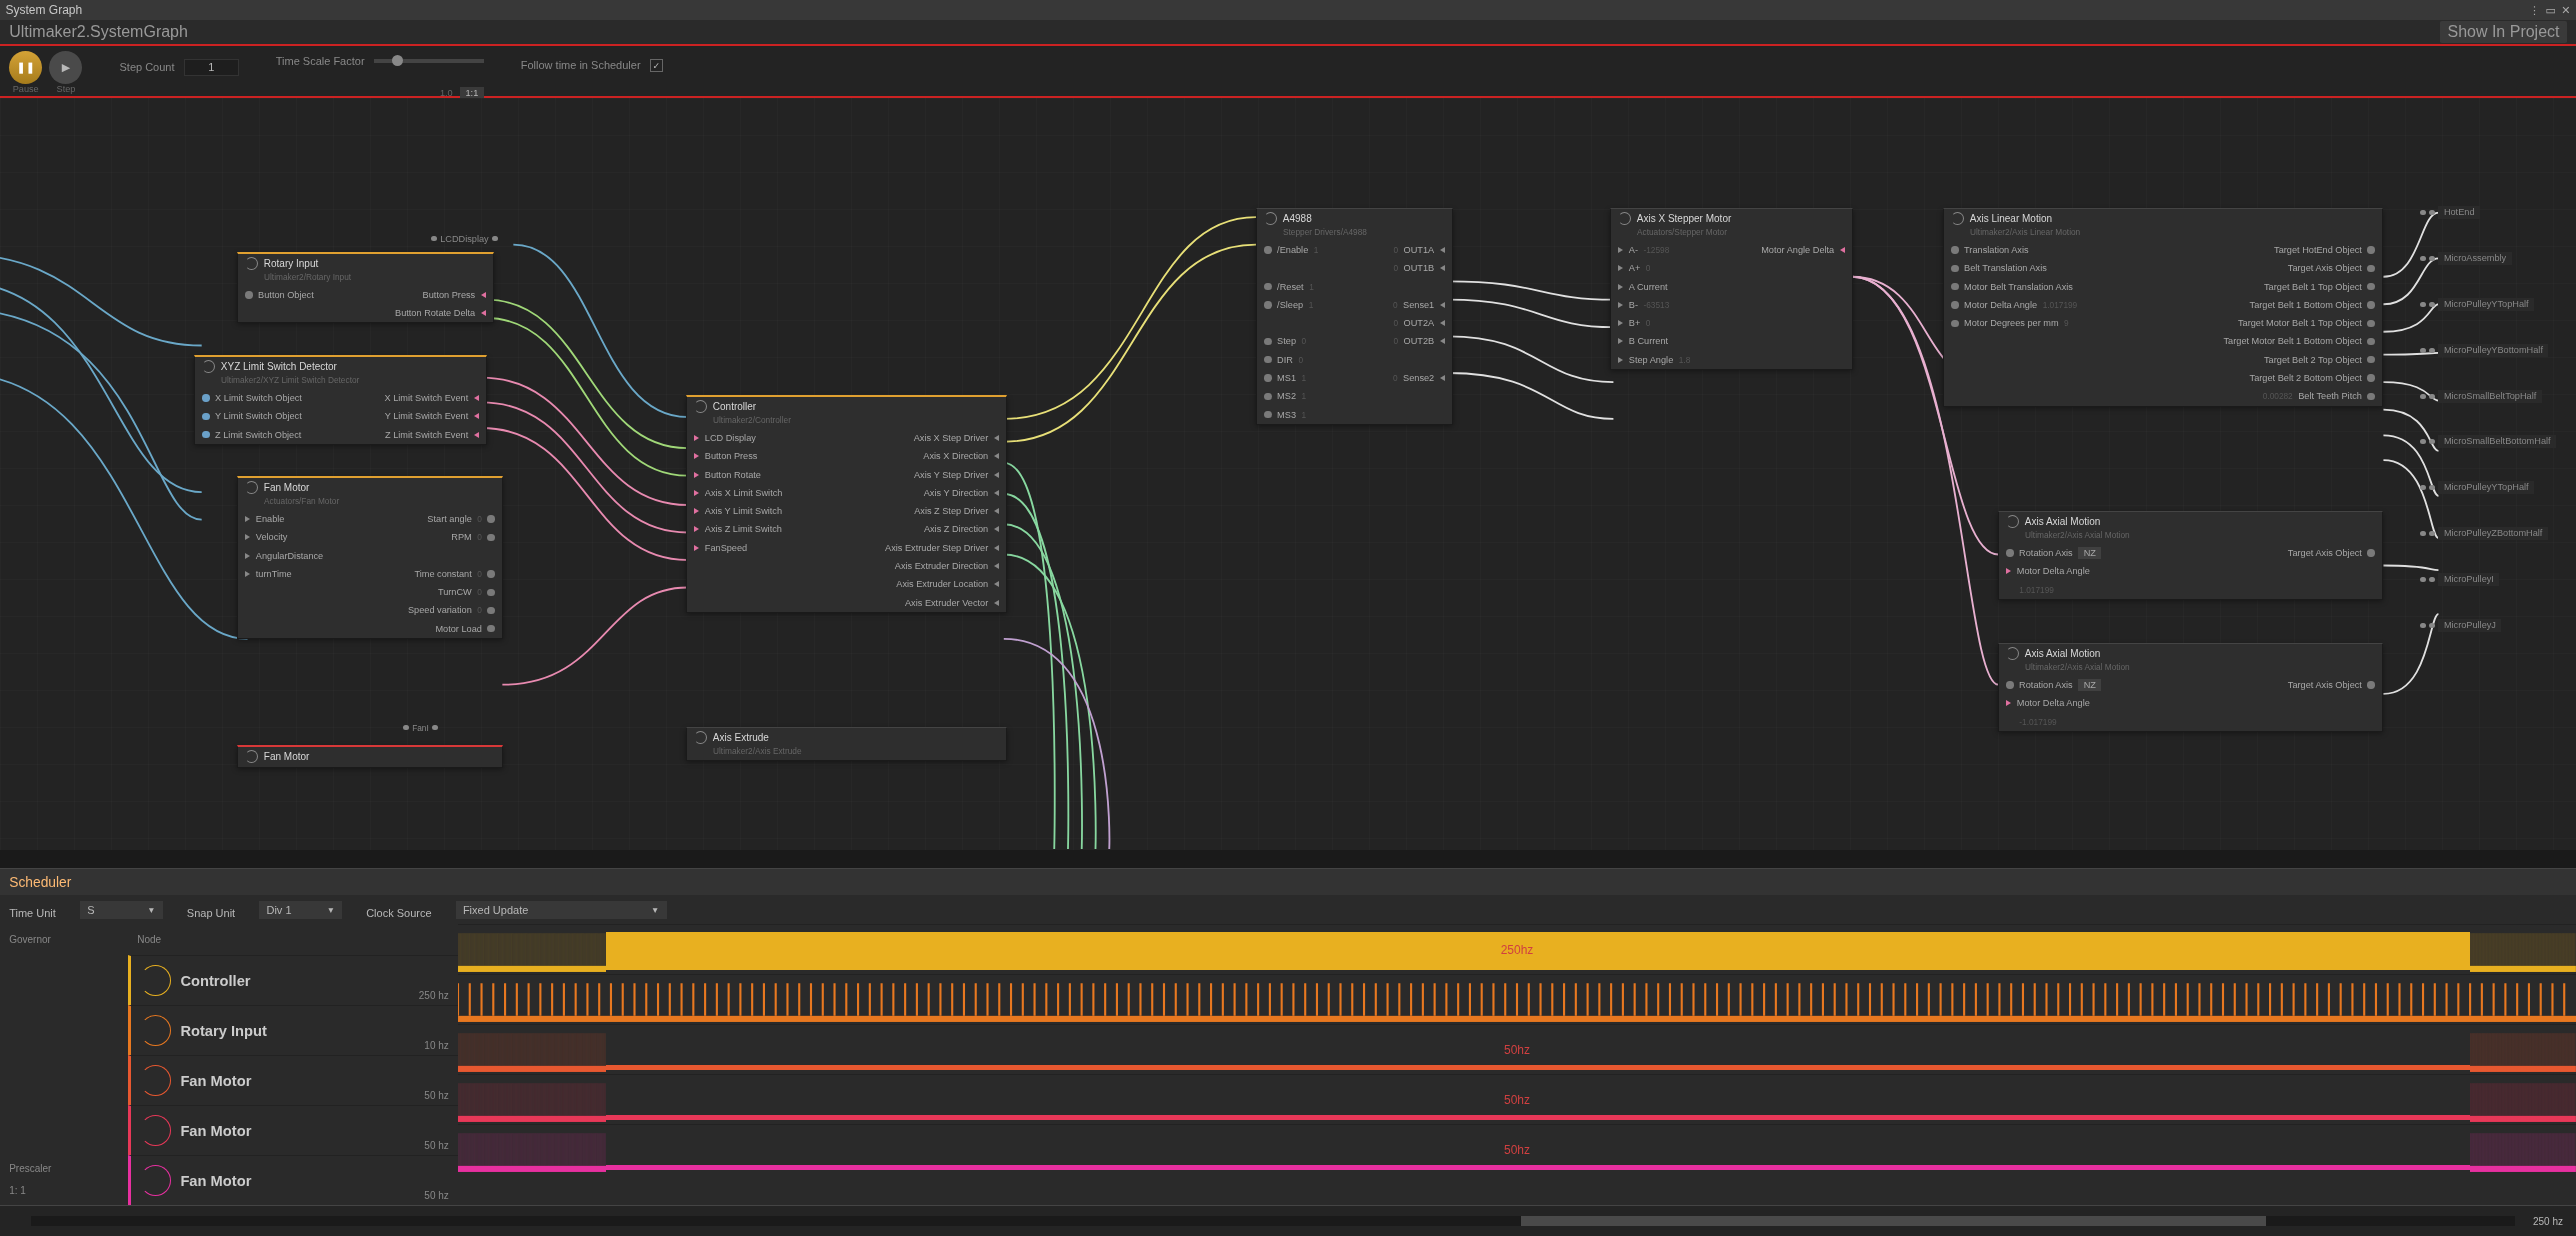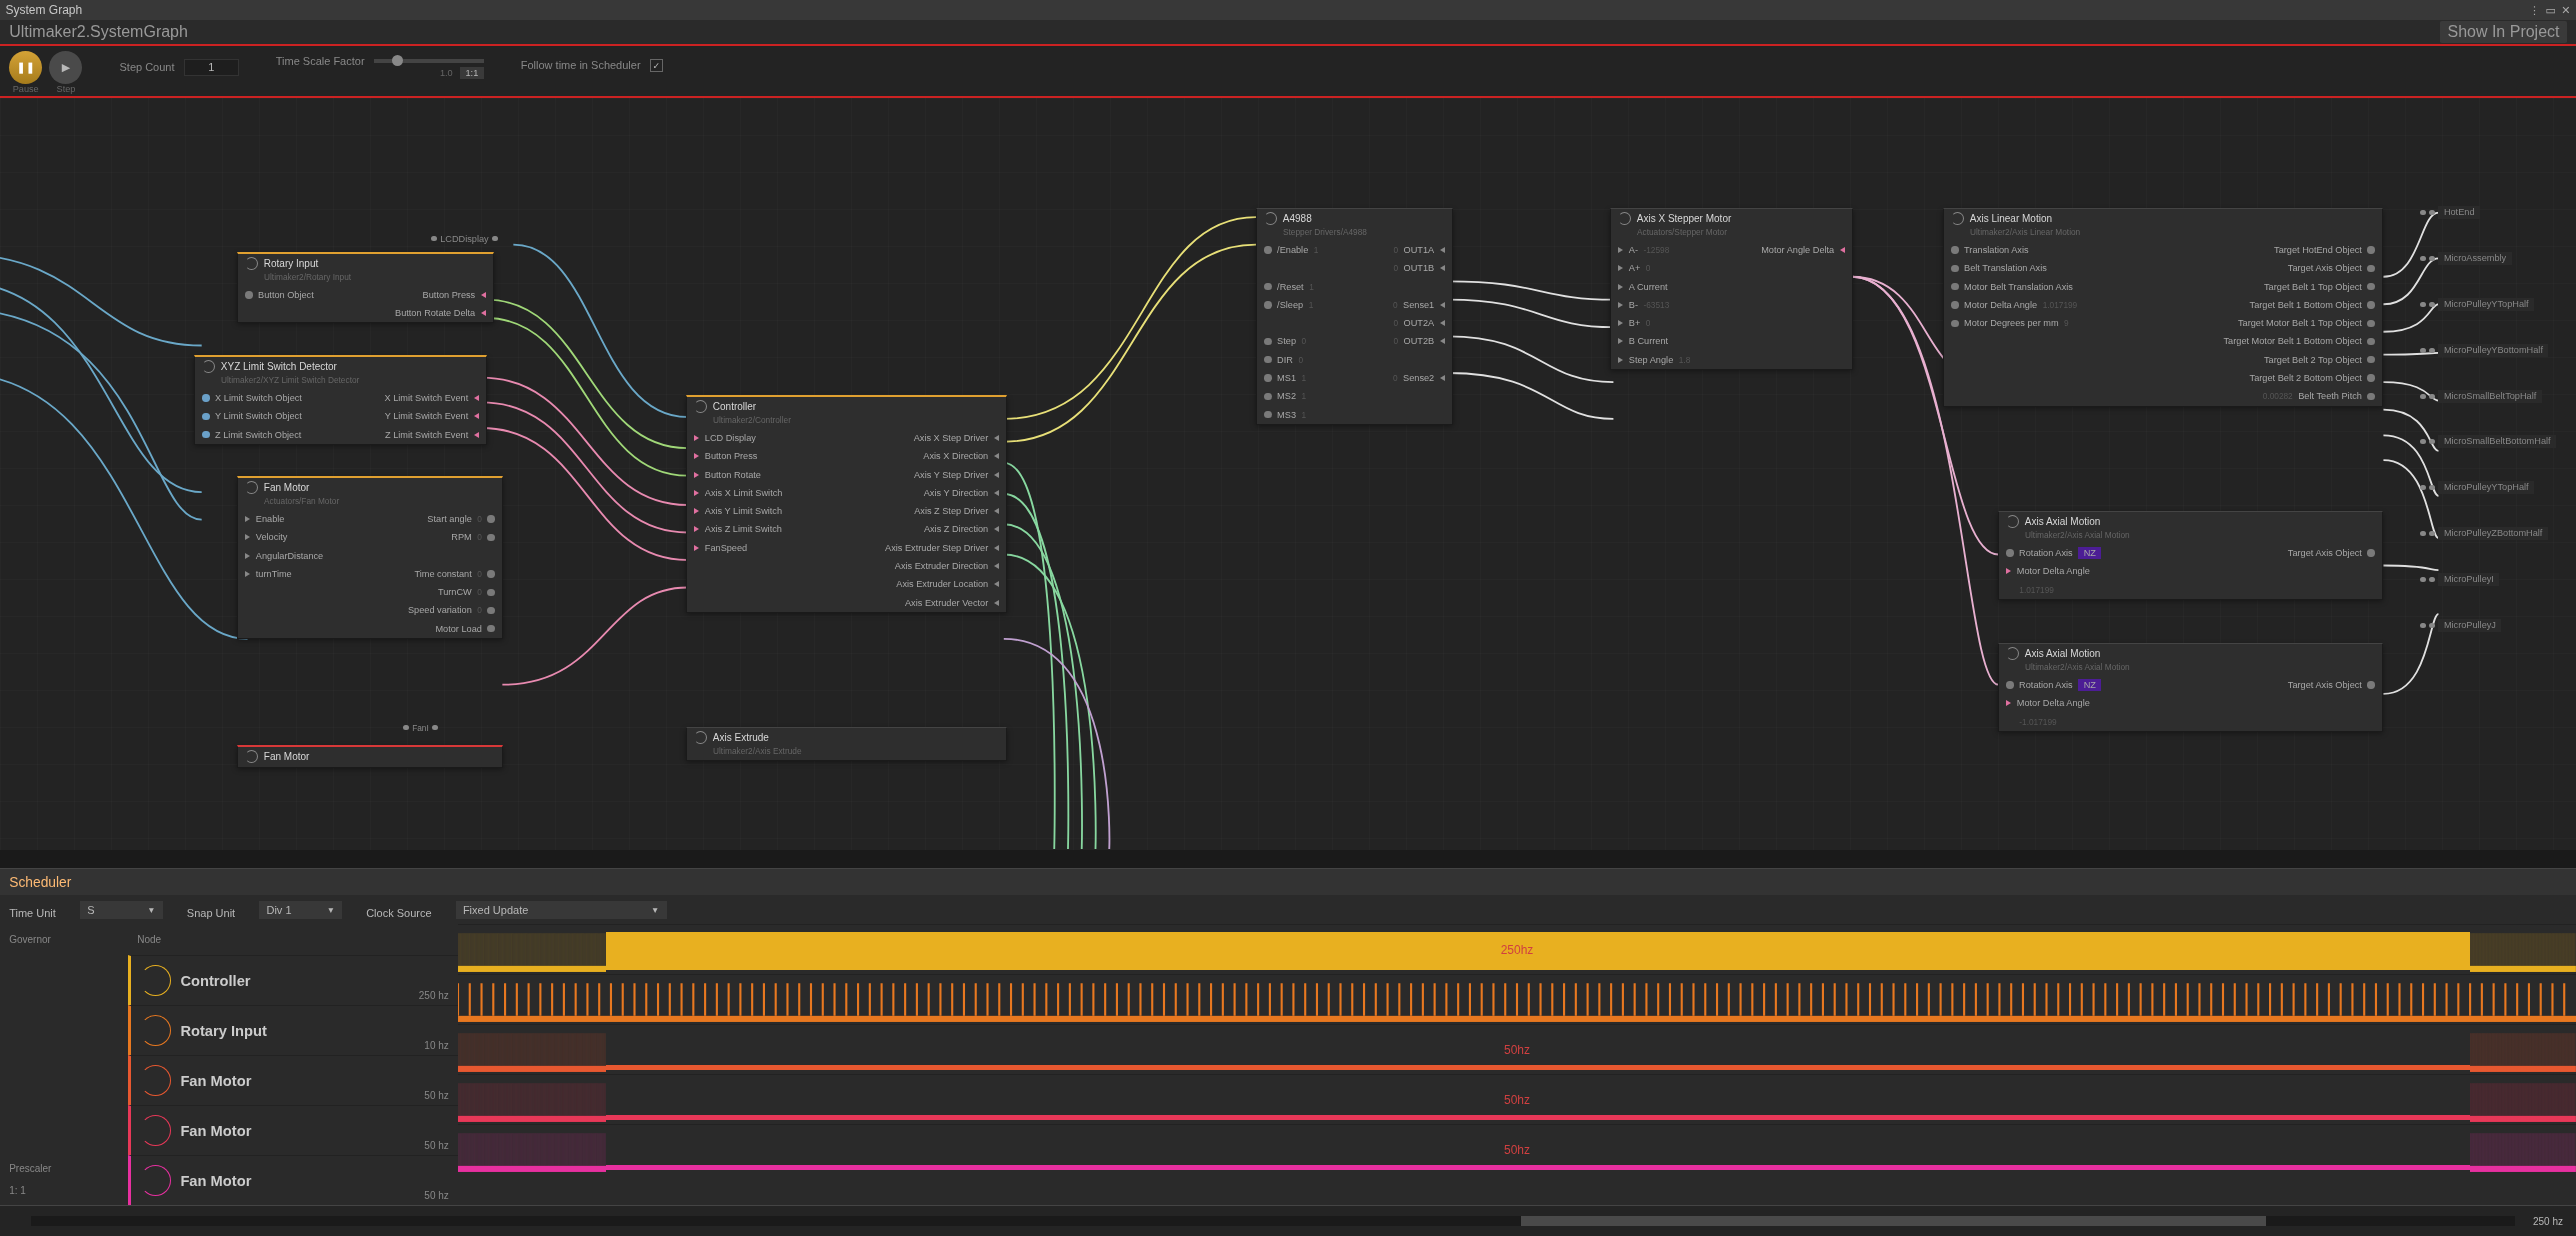--- a/index.html
+++ b/index.html
@@ -14,21 +14,21 @@
 .crumb { height:24px; background:#2a2a2a; display:flex; align-items:center; justify-content:space-between; padding:0 9.2px; color:#999; font-size:16px; }
 .crumb .proj { background:#3a3a3a; padding:1.8px 7.3px; border-radius:1.8px; }
 
 
 .redline { height:1.8px; background:#c22; }
 
 
 .toolbar { height:50px; background:#232323; display:flex; align-items:flex-start; padding:5.5px 9.2px; gap:37px; font-size:11px; }
 .tbtn { width:33px; height:33px; border-radius:50%; background:#4a4a4a; display:flex; align-items:center; justify-content:center; }
 .tbtn.play { background:linear-gradient(#d4a236,#a67c1c); color:#fff; }
-.ctrl-group { display:flex; flex-direction:column; gap:0; }
+.ctrl-group { display:flex; flex-direction:column; gap:20px; }
 .ctrl-row { display:flex; align-items:center; gap:9.2px; }
 .ctrl-label { color:#888; font-size:11px; }
 .small-sub { font-size:9.2px; color:#666; }
 .numfield { background:#1e1e1e; padding:1.8px 7.3px; min-width:55px; text-align:center; border:0.9px solid #333; }
 .slider { width:110px; height:3.7px; background:#444; position:relative; }
 .slider .knob { width:11px; height:11px; background:#888; border-radius:50%; position:absolute; top:-3.7px; left:18.3px; }
 .chip { background:#3a3a3a; padding:0.9px 5.5px; font-size:9.2px; }
 .check { width:13px; height:13px; border:0.9px solid #666; display:inline-flex; align-items:center; justify-content:center; font-size:9.2px; }
 
 
@@ -48,21 +48,21 @@
 .bar-red { border-top:2.8px solid #d83838; }
 .bar-dark { border-top:0.9px solid #444; }
 .row { display:flex; justify-content:space-between; align-items:center; padding:1.8px 7.3px; min-height:18.3px; }
 .row .l,.row .r { display:flex; align-items:center; gap:5.5px; font-size:9.2px; color:#a8a8a8; }
 .port { width:7.3px; height:7.3px; background:#7a7a7a; border-radius:50%; }
 .port.tri { width:0; height:0; background:none; border-top:3.7px solid transparent; border-bottom:3.7px solid transparent; border-left:5.5px solid #888; border-radius:0; }
 .port.tri.out { border-left:none; border-right:5.5px solid #888; }
 .port.lblue { background:#6aa0c8; }
 .port.pink { border-left-color:#e070a0; } .port.pink.out { border-right-color:#e070a0; }
 .val { font-size:8.3px; color:#555; }
-.inset-field { background:#4c1d95; padding:0.9px 5.5px; font-size:9.2px; }
+.inset-field { background:#404040; padding:0.9px 5.5px; font-size:9.2px; }
 
 
 .group { position:absolute; border:0.9px solid #444; background:rgba(30,30,30,.5); }
 .group-tab { position:absolute; top:-24px; left:0; padding:3.7px 13px; background:#333; border:0.9px solid #444; border-bottom:none; font-size:13px; color:#bbb; }
 
 
 .sink { position:absolute; display:flex; align-items:center; gap:3.7px; font-size:9.2px; color:#888;text-align:center; }
 .sink .p { width:5.5px; height:5.5px; background:#888; border-radius:50%; }
 .sink .box { background:#2a2a2a; padding:1.8px 5.5px; }
 

